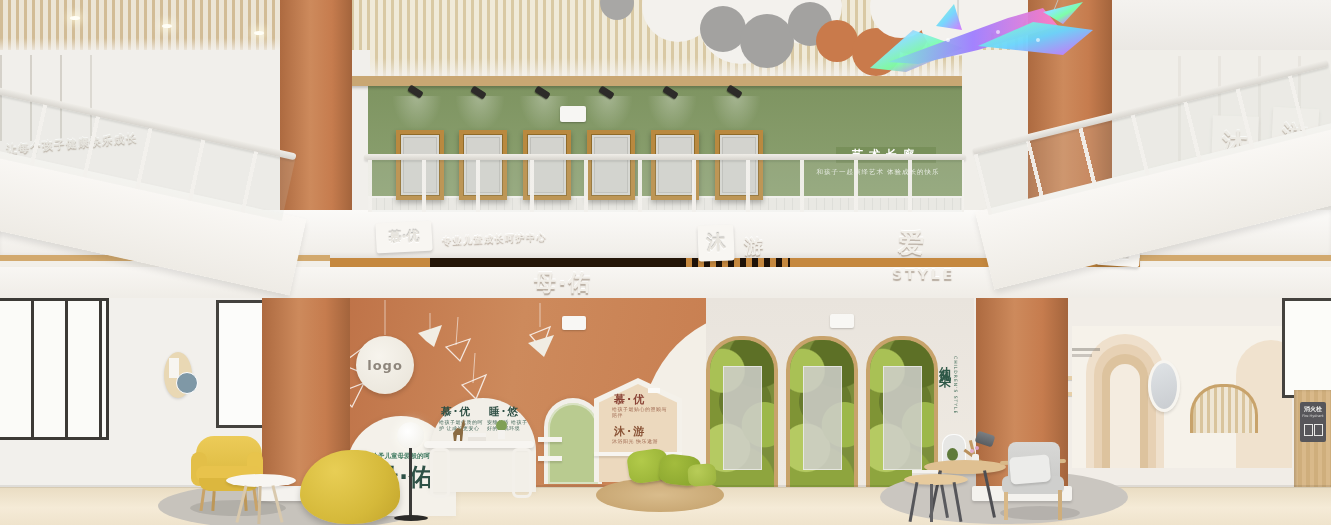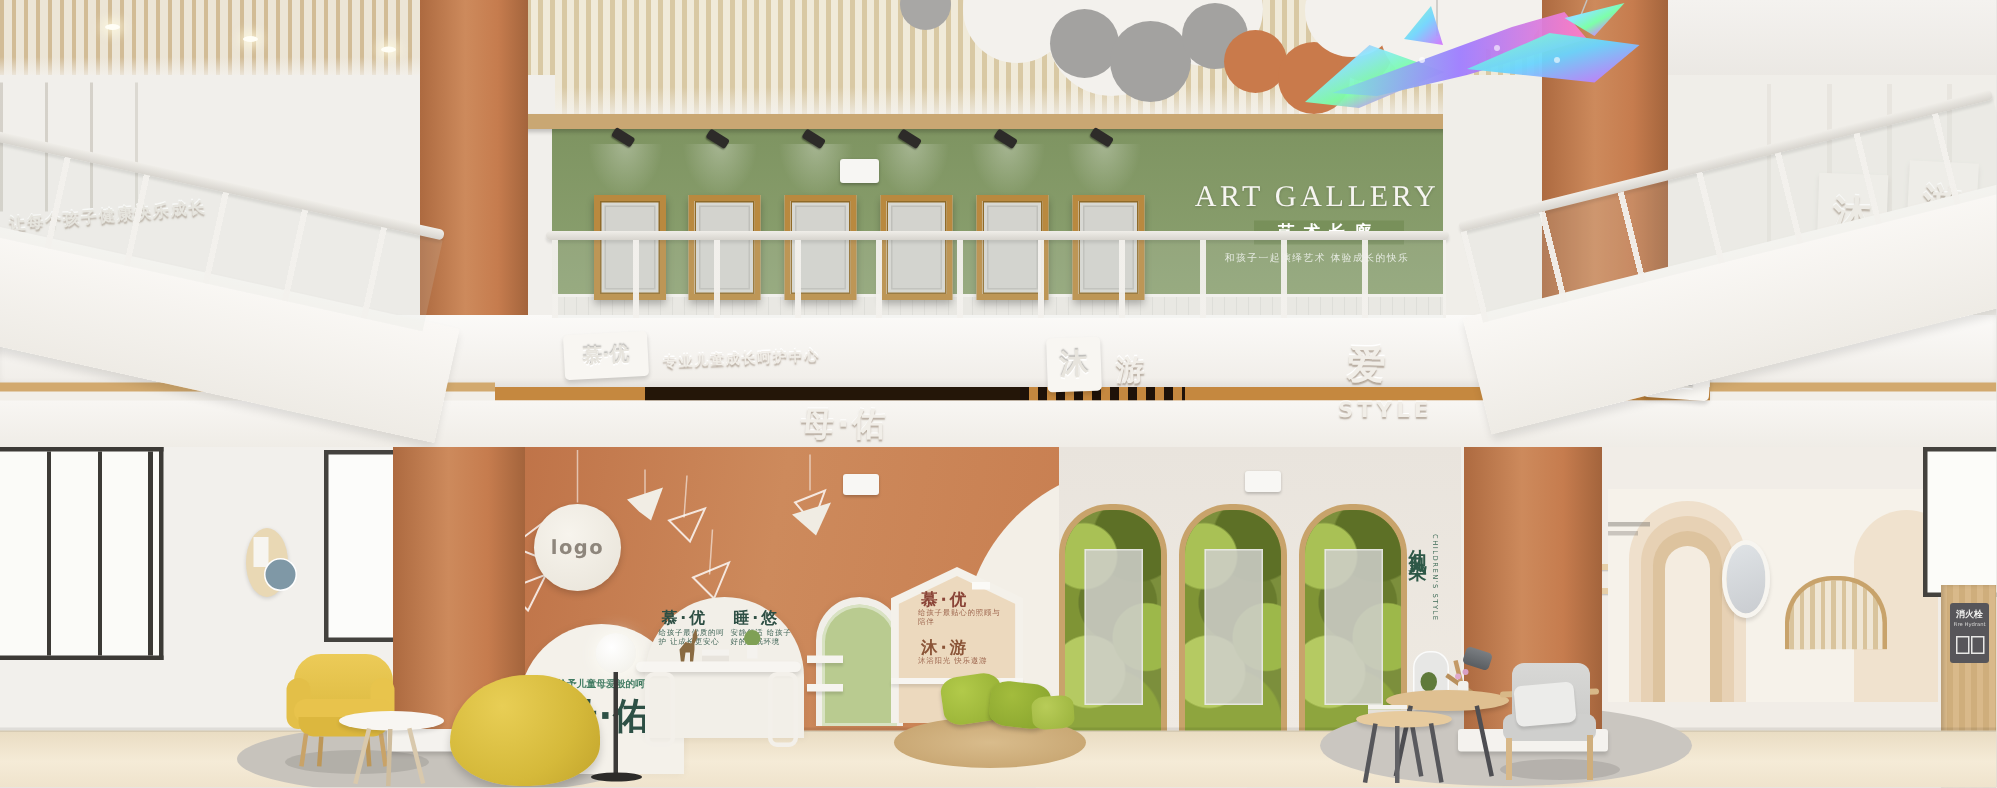--- a/index.html
+++ b/index.html
@@ -83,21 +83,20 @@
       <div class="mat"></div>
     </div>
   <div class="a frame" style="left:651px;top:130px;width:40px;height:62px;">
       <div class="mat"></div>
     </div>
   <div class="a frame" style="left:715px;top:130px;width:40px;height:62px;">
       <div class="mat"></div>
     </div>
   <div class="a" style="left:560px;top:106px;width:26px;height:16px;background:#f7f6f3;border-radius:2px;box-shadow:0 1px 2px rgba(0,0,0,.25);"></div>
 
-  <div class="a" style="left:786px;top:120px;width:184px;font-family:'Liberation Serif',serif;font-size:20px;letter-spacing:2.5px;color:#f6f5f1;text-shadow:0 1px 2px rgba(0,0,0,.18);text-align:center;">ART GALLERY</div>
   <div class="a" style="left:836px;top:147px;width:100px;height:16px;background:#78905a;color:#fff;font-size:11px;letter-spacing:6px;line-height:16px;text-align:center;font-weight:bold;">艺术长廊</div>
   <div class="a" style="left:790px;top:168px;width:176px;font-size:6.5px;letter-spacing:1px;color:rgba(255,255,255,.82);text-align:center;">和孩子一起演绎艺术 体验成长的快乐</div>
 
   <div class="a" style="left:962px;top:50px;width:369px;height:165px;background:#f0eee9;"></div>
   <div class="a" style="left:1178px;top:56px;width:153px;height:108px;background:linear-gradient(#fdfdfb,#f5f4f0);background-image:repeating-linear-gradient(90deg,#e8e5df 0 3px,rgba(0,0,0,0) 3px 40px);"></div>
   <div class="a" style="left:1212px;top:116px;width:46px;height:50px;background:#f4f1ec;box-shadow:0 2px 4px rgba(0,0,0,.08);transform:rotate(2deg);"></div>
   <div class="a relief" style="left:1222px;top:126px;font-size:26px;transform:rotate(2deg);">沐</div>
   <div class="a" style="left:1272px;top:108px;width:46px;height:50px;background:#f4f1ec;box-shadow:0 2px 4px rgba(0,0,0,.08);transform:rotate(3deg);"></div>
   <div class="a relief" style="left:1282px;top:118px;font-size:26px;transform:rotate(3deg);">游</div>
 

